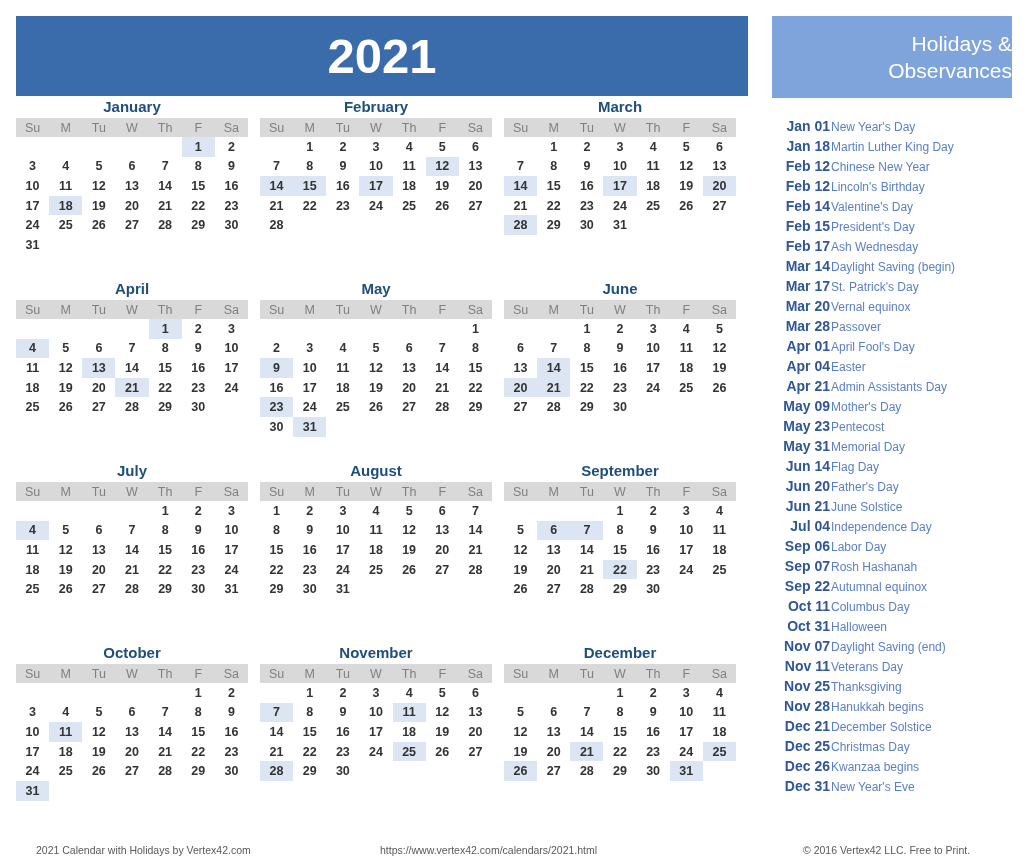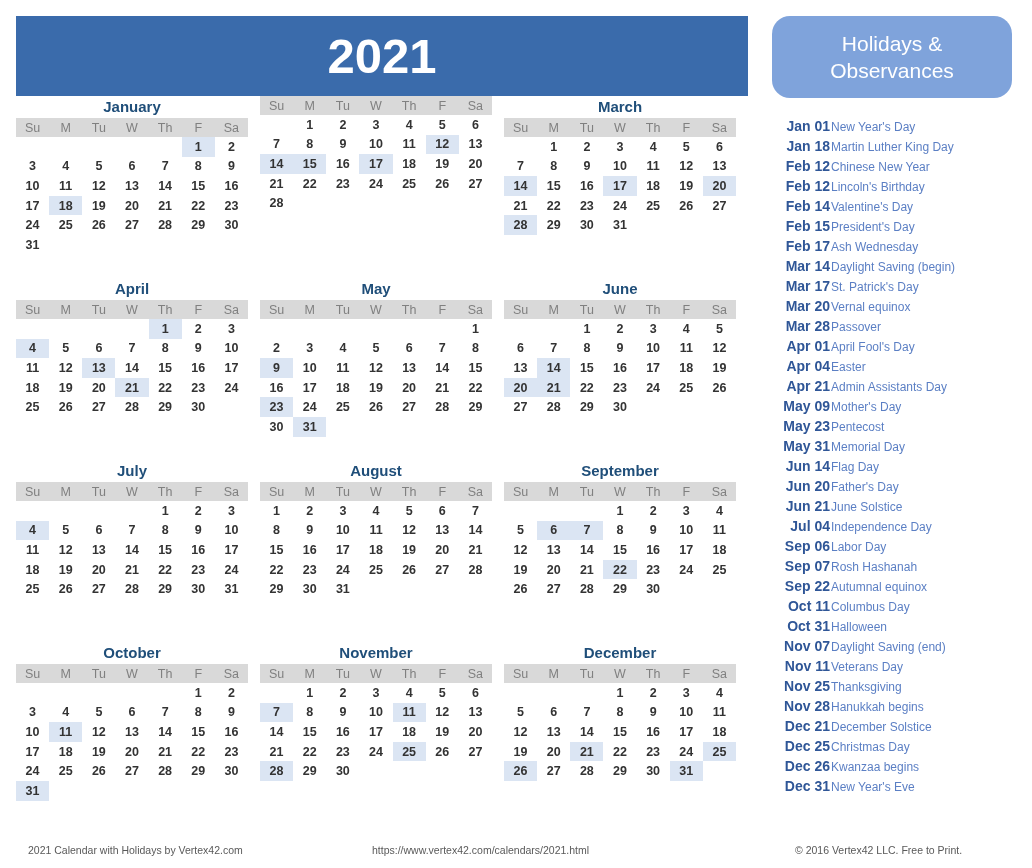--- a/index.html
+++ b/index.html
@@ -54,23 +54,22 @@
     line-height: 1;
   }
 
   
   #holidays-banner {
     width: 240px;
     height: 82px;
     background: #7fa3db;
     display: flex;
     flex-direction: column;
-    align-items: center;
+    align-items: flex-end;
     justify-content: center;
-    border-radius: 18px;
   }
   #holidays-banner .hb-line {
     color: #ffffff;
     font-size: 21px;
     line-height: 27px;
     font-weight: normal;
   }
 
   
   #months-grid {
@@ -140,21 +139,21 @@
   .holiday-name {
     font-size: 12px;
     font-weight: normal;
     color: #5b7fc4;
     white-space: nowrap;
   }
 
   
   #footer {
     position: absolute;
-    left: 0;
+    left: 8px;
     top: 840px;
     width: 816px;
     height: 28px;
     padding-left: 35px;
   }
   #footer .f-item {
     position: absolute;
     font-size: 10.5px;
     color: #595959;
     white-space: nowrap;
@@ -241,20 +240,21 @@
                 <td class="empty">&nbsp;</td>
                 <td class="empty">&nbsp;</td>
                 <td class="empty">&nbsp;</td>
                 <td class="empty">&nbsp;</td>
                 <td class="empty">&nbsp;</td>
               </tr>
             </tbody>
           </table>
         </div>
         <div class="month-block">
+          <div class="month-name">February</div>
           <table class="month-table">
             <thead>
               <tr>
                 <th>Su</th>
                 <th>M</th>
                 <th>Tu</th>
                 <th>W</th>
                 <th>Th</th>
                 <th>F</th>
                 <th>Sa</th>

